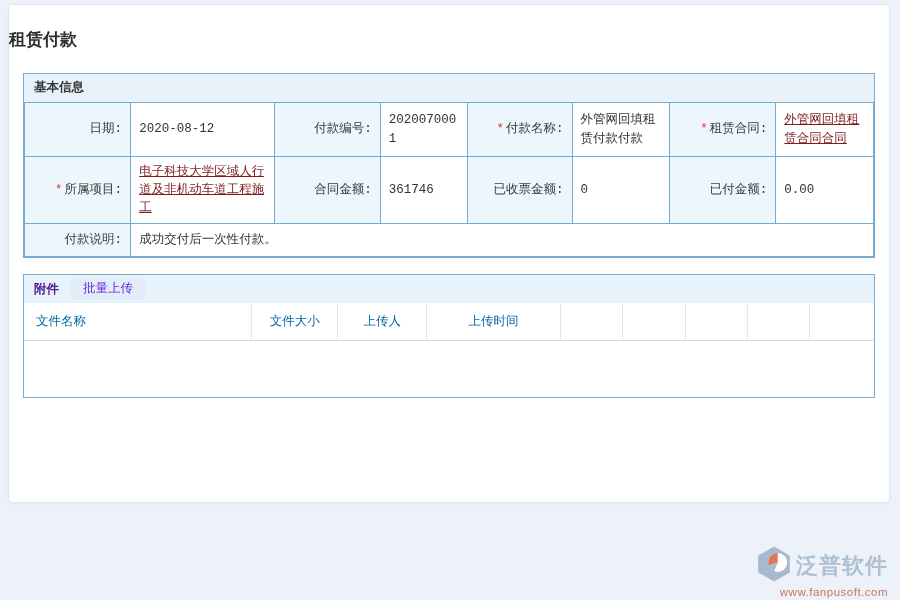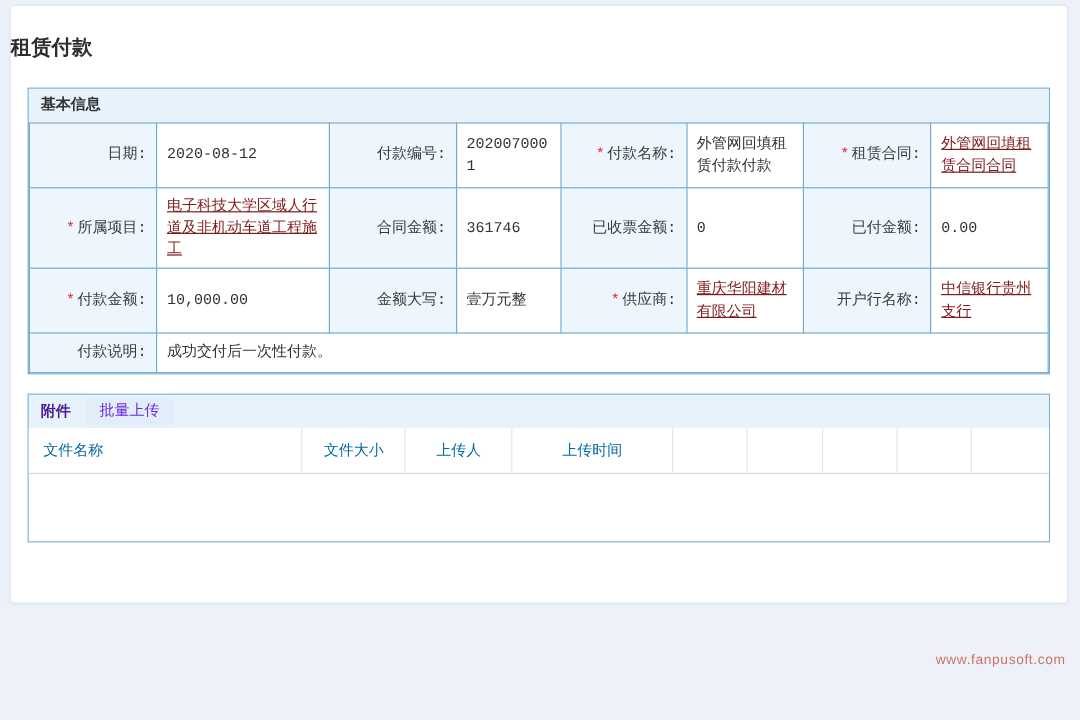--- a/index.html
+++ b/index.html
@@ -52,21 +52,21 @@
     border-right:1px solid #e6e6e6; border-bottom:1px solid #d9d9d9;
     text-align:center; background:#fff; padding:0 4px;
   }
   table.attach-table th.first { text-align:left; padding-left:12px; }
   table.attach-table th.last { border-right:none; }
   .attach-empty { height:56px; background:#fff; }
 
   .logo { position:absolute; right:12px; top:545px; opacity:0.92; }
   .logo-row { display:flex; align-items:center; gap:3px; }
   .brand { font-size:22px; font-weight:bold; color:#a9bcd4; letter-spacing:1px; line-height:1.1; }
-  .url { font-size:11.5px; color:#c96a50; margin-top:-1px; text-align:center; letter-spacing:0.5px; }
+  .url { font-size:11.5px; color:#c96a50; margin-top:-1px; text-align:right; letter-spacing:0.5px; }
 </style>
 </head>
 <body>
 
 <div class="card">
 
   <div class="page-title">租赁付款</div>
 
   <div class="section">
     <div class="sec-head">基本信息</div>
@@ -94,30 +94,20 @@
       </tr>
       <tr class="r2">
         <td class="lbl"><span class="req">*</span><span>所属项目:</span></td>
         <td class="val"><a class="link">电子科技大学区域人行道及非机动车道工程施工</a></td>
         <td class="lbl"><span>合同金额:</span></td>
         <td class="val">361746</td>
         <td class="lbl"><span>已收票金额:</span></td>
         <td class="val">0</td>
         <td class="lbl"><span>已付金额:</span></td>
         <td class="val">0.00</td>
-      </tr>
-      <tr class="r3">
-        <td class="lbl"><span class="req">*</span><span>付款金额:</span></td>
-        <td class="val">10,000.00</td>
-        <td class="lbl"><span>金额大写:</span></td>
-        <td class="val">壹万元整</td>
-        <td class="lbl"><span class="req">*</span><span>供应商:</span></td>
-        <td class="val"><a class="link">重庆华阳建材有限公司</a></td>
-        <td class="lbl"><span>开户行名称:</span></td>
-        <td class="val"><a class="link">中信银行贵州支行</a></td>
       </tr>
       <tr class="r5">
         <td class="lbl"><span>付款说明:</span></td>
         <td class="val" colspan="7">成功交付后一次性付款。</td>
       </tr>
     </tbody>
       </table>
   </div>
 
   <div class="section attach">
@@ -150,14 +140,25 @@
         <th class="last"></th>
       </tr>
     </tbody>
       </table>
     <div class="attach-empty"></div>
   </div>
 
 </div>
 
 <div class="logo">
+  <div class="logo-row">
+    <span>
+      <svg width="38" height="38" viewBox="0 0 36 36">
+        <polygon points="18,1.5 33,10 33,26 18,34.5 3,26 3,10" fill="#a3b6cd"></polygon>
+        <circle cx="21.5" cy="16.5" r="9" fill="#ffffff"></circle>
+        <path d="M21.5 16.5 L21.5 7.5 A9 9 0 0 0 13 19.5 Z" fill="#d9704f"></path>
+        <path d="M21.5 16.5 L13 19.5 A9 9 0 0 0 18 25 Z" fill="#a3b6cd"></path>
+      </svg>
+    </span>
+    <span class="brand">泛普软件</span>
+  </div>
   <div class="url">www.fanpusoft.com</div>
 </div>
 
 </body></html>

